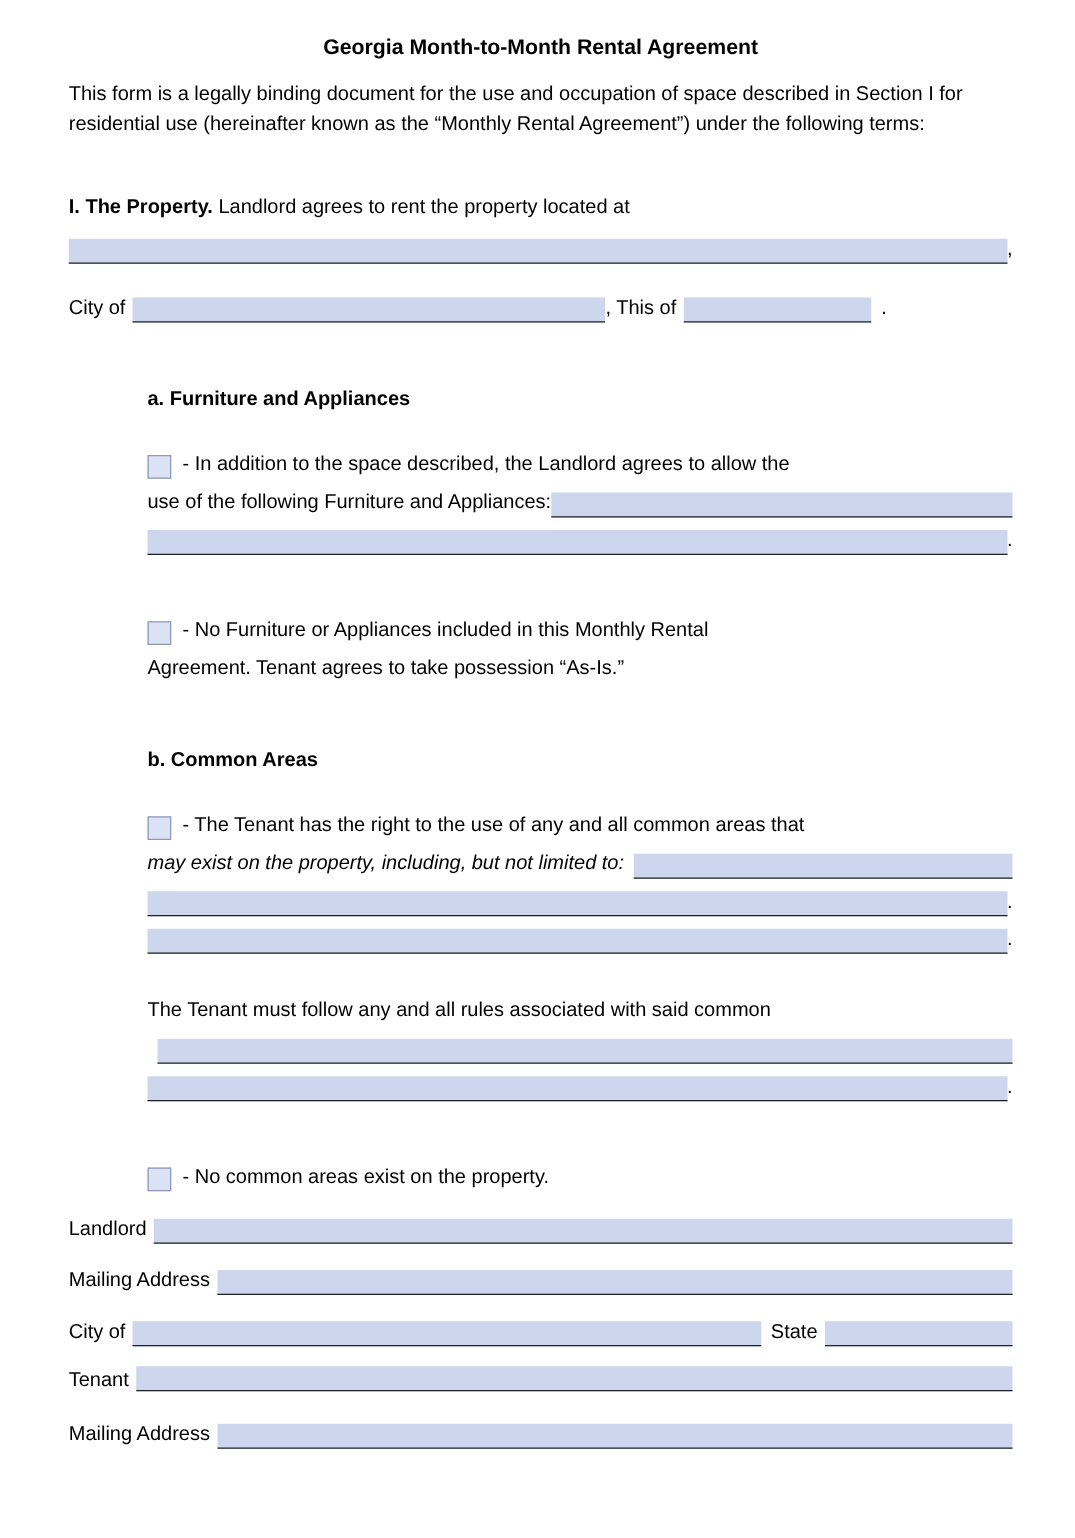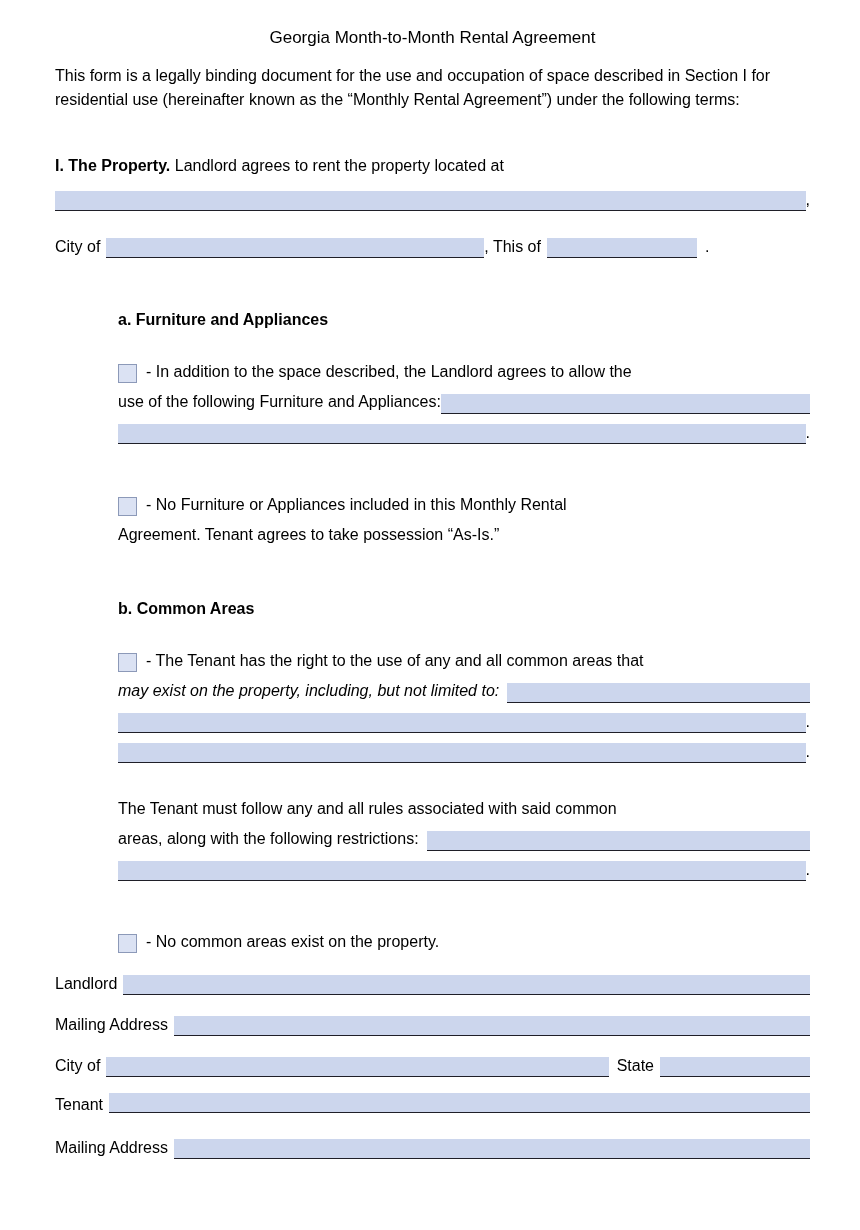--- a/index.html
+++ b/index.html
@@ -8,21 +8,21 @@
     width:860px; height:1230px;
     font-family:"Liberation Sans", sans-serif;
     color:#000000;
     font-size:16px;
     overflow:hidden;
   }
   .page { padding:28px 50px 0 55px; width:860px; }
 
   .doc-title {
     text-align:center;
-    font-weight:normal;
+    font-weight:bold;
     font-size:17px;
     margin-bottom:16px;
   }
   .intro p { line-height:24px; }
 
   .row { display:flex; align-items:flex-end; min-height:29px; }
   .row .label, .row .punct, .row .text { line-height:29px; white-space:nowrap; }
 
   .field {
     background:#ccd6ed;
@@ -141,21 +141,20 @@
         <span class="field fill"></span>
         <span class="punct">.</span>
       </div>
     </div>
 
     <div class="para mt-12">
       <div class="row">
         <span class="text">The Tenant must follow any and all rules associated with said common</span>
       </div>
       <div class="row">
-        <span class="text" style="white-space:nowrap;">areas, along with the following restrictions:</span>
         <span class="field fill gap-l"></span>
       </div>
       <div class="row">
         <span class="field fill"></span>
         <span class="punct">.</span>
       </div>
     </div>
 
     <div class="para mt-26">
       <div class="row">

